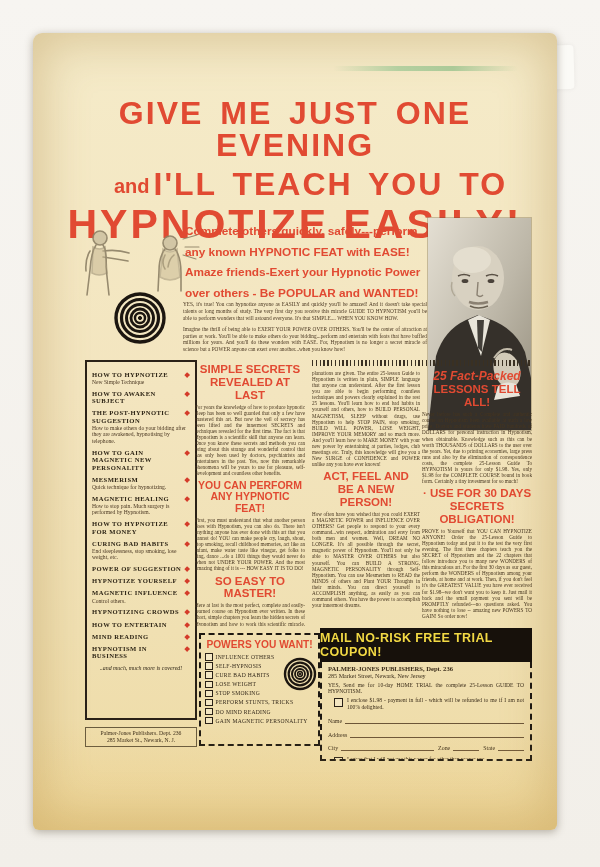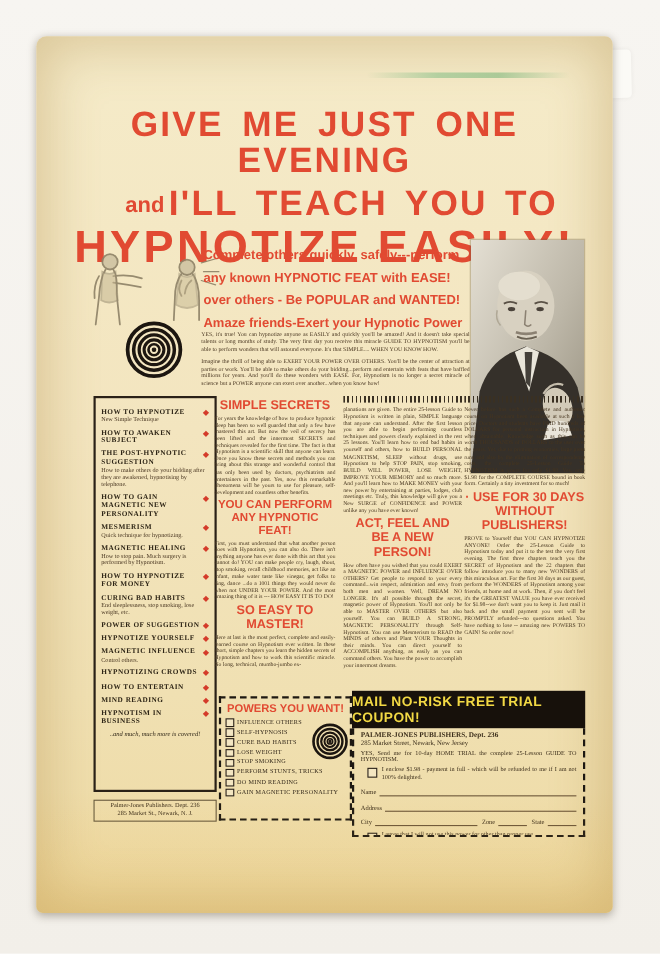--- a/index.html
+++ b/index.html
@@ -126,22 +126,22 @@
           <circle cx="27" cy="27" r="9" stroke-width="2.8"></circle>
           <circle cx="27" cy="27" r="5" stroke-width="2.4"></circle>
           <circle cx="27" cy="27" r="1.6" fill="#1c1610"></circle>
         </g>
       </svg>
     </div>
 
     <div class="introlines">
       <div>Complete others quickly, safely---perform</div>
       <div>any known HYPNOTIC FEAT with EASE!</div>
+      <div>Amaze friends-Exert your Hypnotic Power</div>
       <div>over others - Be POPULAR and WANTED!</div>
-      <div>Amaze friends-Exert your Hypnotic Power</div>
     </div>
 
     <div class="intropars">
       <p>YES, it's true! You can hypnotize anyone as EASILY and quickly you'll be amazed! And it doesn't take special talents or long months of study. The very first day you receive this miracle GUIDE TO HYPNOTISM you'll be able to perform wonders that will astound everyone. It's that SIMPLE.... WHEN YOU KNOW HOW.</p>
       <p>Imagine the thrill of being able to EXERT YOUR POWER OVER OTHERS. You'll be the center of attraction at parties or work. You'll be able to make others do your bidding...perform and entertain with feats that have baffled millions for years. And you'll do these wonders with EASE. For, Hypnotism is no longer a secret miracle of science but a POWER anyone can exert over another...when you know how!</p>
     </div>
 
     <div class="photo">
       <svg width="103" height="212" viewBox="0 0 103 212">
         <defs>
@@ -297,20 +297,21 @@
     </div>
 
     <div class="publisher">
       <div>Palmer-Jones Publishers. Dept. 236</div>
       <div>285 Market St., Newark, N. J.</div>
     </div>
 
     <div class="col" style="left:162px;width:110px;height:266px;">
       <div class="rh big">
         <div>SIMPLE SECRETS</div>
+        <div>REVEALED AT LAST</div>
       </div>
       <p>For years the knowledge of how to produce hypnotic sleep has been so well guarded that only a few have mastered this art. But now the veil of secrecy has been lifted and the innermost SECRETS and techniques revealed for the first time. The fact is that Hypnotism is a scientific skill that anyone can learn. Once you know these secrets and methods you can bring about this strange and wonderful control that has only been used by doctors, psychiatrists and entertainers in the past. Yes, now this remarkable phenomena will be yours to use for pleasure, self-development and countless other benefits.</p>
       <div class="rh mid">
         <div>YOU CAN PERFORM</div>
         <div>ANY HYPNOTIC FEAT!</div>
       </div>
       <p>First, you must understand that what another person does with Hypnotism, you can also do. There isn't anything anyone has ever done with this art that you cannot do! YOU can make people cry, laugh, shout, stop smoking, recall childhood memories, act like an infant, make water taste like vinegar, get folks to sing, dance ...do a 1001 things they would never do when not UNDER YOUR POWER. And the most amazing thing of it is --- HOW EASY IT IS TO DO!</p>
       <div class="rh big">SO EASY TO MASTER!</div>
       <p>Here at last is the most perfect, complete and easily-learned course on Hypnotism ever written. In these short, simple chapters you learn the hidden secrets of Hypnotism and how to work this scientific miracle. No long, technical, mumbo-jumbo ex-</p>
     </div>
@@ -320,24 +321,28 @@
       <p>planations are given. The entire 25-lesson Guide to Hypnotism is written in plain, SIMPLE language that anyone can understand. After the first lesson you are able to begin performing countless techniques and powers clearly explained in the rest 25 lessons. You'll learn how to end bad habits in yourself and others, how to BUILD PERSONAL MAGNETISM, SLEEP without drugs, use Hypnotism to help STOP PAIN, stop smoking, BUILD WILL POWER, LOSE WEIGHT, IMPROVE YOUR MEMORY and so much more. And you'll learn how to MAKE MONEY with your new power by entertaining at parties, lodges, club meetings etc. Truly, this knowledge will give you a New SURGE of CONFIDENCE and POWER unlike any you have ever known!</p>
       <div class="rh big">
         <div>ACT, FEEL AND</div>
         <div>BE A NEW PERSON!</div>
       </div>
       <p>How often have you wished that you could EXERT a MAGNETIC POWER and INFLUENCE OVER OTHERS? Get people to respond to your every command...win respect, admiration and envy from both men and women. Well, DREAM NO LONGER. It's all possible through the secret, magnetic power of Hypnotism. You'll not only be able to MASTER OVER OTHERS but also yourself. You can BUILD A STRONG, MAGNETIC PERSONALITY through Self-Hypnotism. You can use Mesmerism to READ the MINDS of others and Plant YOUR Thoughts in their minds. You can direct yourself to ACCOMPLISH anything, as easily as you can command others. You have the power to accomplish your innermost dreams.</p>
     </div>
 
     <div class="col" style="left:389px;width:110px;height:262px;">
       <div class="hatch"></div>
+      <div class="rh big">
+        <div style="font-style:italic;font-size:12px;">25 Fact-Packed</div>
+        <div>LESSONS TELL ALL!</div>
+      </div>
       <p>Never before has such a Complete and authentic course on Hypnotism been available at such a low price. Doctors and students have PAID hundreds of DOLLARS for personal instruction in Hypnotism, when obtainable. Knowledge such as this can be worth THOUSANDS of DOLLARS to the user over the years. Yet, due to printing economies, large press runs and also by the elimination of correspondence costs, the complete 25-Lesson Guide To HYPNOTISM is yours for only $1.98. Yes, only $1.98 for the COMPLETE COURSE bound in book form. Certainly a tiny investment for so much!</p>
       <div class="rh big">
         <div>· USE FOR 30 DAYS</div>
-        <div>WITHOUT PUBLISHERS!</div>
+        <div>SECRETS OBLIGATION!</div>
       </div>
       <p>PROVE to Yourself that YOU CAN HYPNOTIZE ANYONE! Order the 25-Lesson Guide to Hypnotism today and put it to the test the very first evening. The first three chapters teach you the SECRET of Hypnotism and the 22 chapters that follow introduce you to many new WONDERS of this miraculous art. For the first 30 days as our guest, perform the WONDERS of Hypnotism among your friends, at home and at work. Then, if you don't feel it's the GREATEST VALUE you have ever received for $1.98--we don't want you to keep it. Just mail it back and the small payment you sent will be PROMPTLY refunded---no questions asked. You have nothing to lose -- amazing new POWERS TO GAIN! So order now!</p>
     </div>
 
     <div class="powers">
       <div class="rh">
         <div>POWERS YOU WANT!</div>
       </div>
       <div>
 

